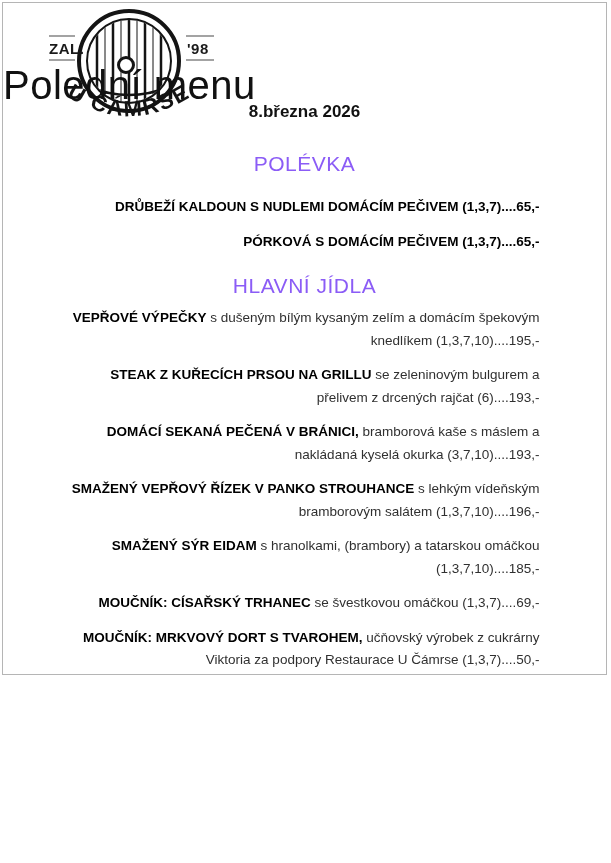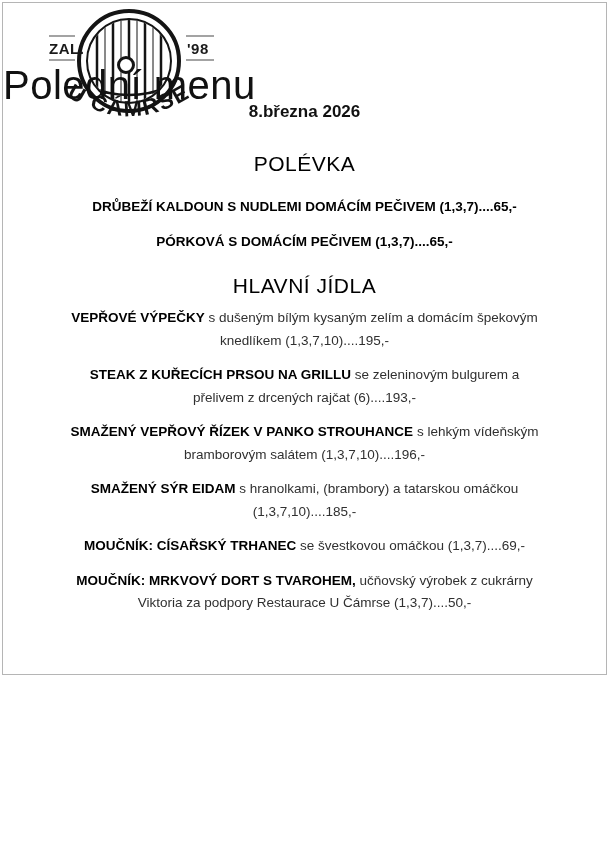--- a/index.html
+++ b/index.html
@@ -16,27 +16,27 @@
     position:absolute;left:0;right:0;top:60px;margin:0;text-align:left;
     font-size:40px;font-weight:400;color:#111;letter-spacing:0.5px;z-index:1;
   }
   .menu-date{
     position:absolute;left:0;right:0;top:99px;text-align:center;
     font-size:17px;font-weight:700;color:#111;z-index:1;
   }
   
   .menu{position:absolute;left:0;right:0;top:140px;z-index:1;}
   .section-heading{
-    margin:0;text-align:center;font-size:21px;font-weight:400;color:#000000;
+    margin:0;text-align:center;font-size:21px;font-weight:400;color:#8b5cf6;
     line-height:26px;letter-spacing:0.5px;
   }
   .section-heading.first{margin-top:8px;}
   .section-heading.second{margin-top:20px;}
   .dish{
-    width:470px;margin:12px auto 0;text-align:center;
+    width:470px;margin:12px auto 0;text-align:right;
     font-size:13.5px;line-height:22.5px;color:#303030;
   }
   .dish.first-of-section{margin-top:19px;}
   .dish.first-main{margin-top:8px;}
   .dish-name{font-weight:700;color:#000;}
   
   .logo-line{stroke:#8c8c8c;stroke-width:1.6;}
   .ink{stroke:#141414;fill:none;}
   .logo-small-text{font-size:15px;font-weight:600;fill:#1a1a1a;letter-spacing:0.5px;}
   .logo-arc-text{font-weight:700;fill:#141414;}
@@ -89,20 +89,21 @@
 
     <h2 class="section-heading first">POLÉVKA</h2>
 
     <p class="dish first-of-section"><span class="dish-name">DRŮBEŽÍ KALDOUN S NUDLEMI DOMÁCÍM PEČIVEM (1,3,7)....65,-</span><span class="dish-desc"></span></p>
     <p class="dish"><span class="dish-name">PÓRKOVÁ S DOMÁCÍM PEČIVEM (1,3,7)....65,-</span><span class="dish-desc"></span></p>
 
     <h2 class="section-heading second">HLAVNÍ JÍDLA</h2>
 
     <p class="dish first-main"><span class="dish-name">VEPŘOVÉ VÝPEČKY</span><span class="dish-desc"> s dušeným bílým kysaným zelím a domácím špekovým knedlíkem (1,3,7,10)....195,-</span></p>
     <p class="dish"><span class="dish-name">STEAK Z KUŘECÍCH PRSOU NA GRILLU</span><span class="dish-desc"> se zeleninovým bulgurem a přelivem z drcených rajčat (6)....193,-</span></p>
+    <p class="dish"><span class="dish-name">DOMÁCÍ SEKANÁ PEČENÁ V BRÁNICI,</span><span class="dish-desc"> bramborová kaše s máslem a nakládaná kyselá okurka (3,7,10)....193,-</span></p>
     <p class="dish"><span class="dish-name">SMAŽENÝ VEPŘOVÝ ŘÍZEK V PANKO STROUHANCE</span><span class="dish-desc"> s lehkým vídeňským bramborovým salátem (1,3,7,10)....196,-</span></p>
     <p class="dish"><span class="dish-name">SMAŽENÝ SÝR EIDAM</span><span class="dish-desc"> s hranolkami, (brambory) a tatarskou omáčkou (1,3,7,10)....185,-</span></p>
     <p class="dish"><span class="dish-name">MOUČNÍK: CÍSAŘSKÝ TRHANEC</span><span class="dish-desc"> se švestkovou omáčkou (1,3,7)....69,-</span></p>
     <p class="dish"><span class="dish-name">MOUČNÍK: MRKVOVÝ DORT S TVAROHEM,</span><span class="dish-desc"> učňovský výrobek z cukrárny Viktoria za podpory Restaurace U Čámrse (1,3,7)....50,-</span></p>
   </div>
 
   <svg class="logo-bottom" viewBox="0 0 172 112" aria-hidden="true">
     <defs>
       <clipPath id="clipBottom">
           <circle cx="85" cy="94" r="40"></circle>

